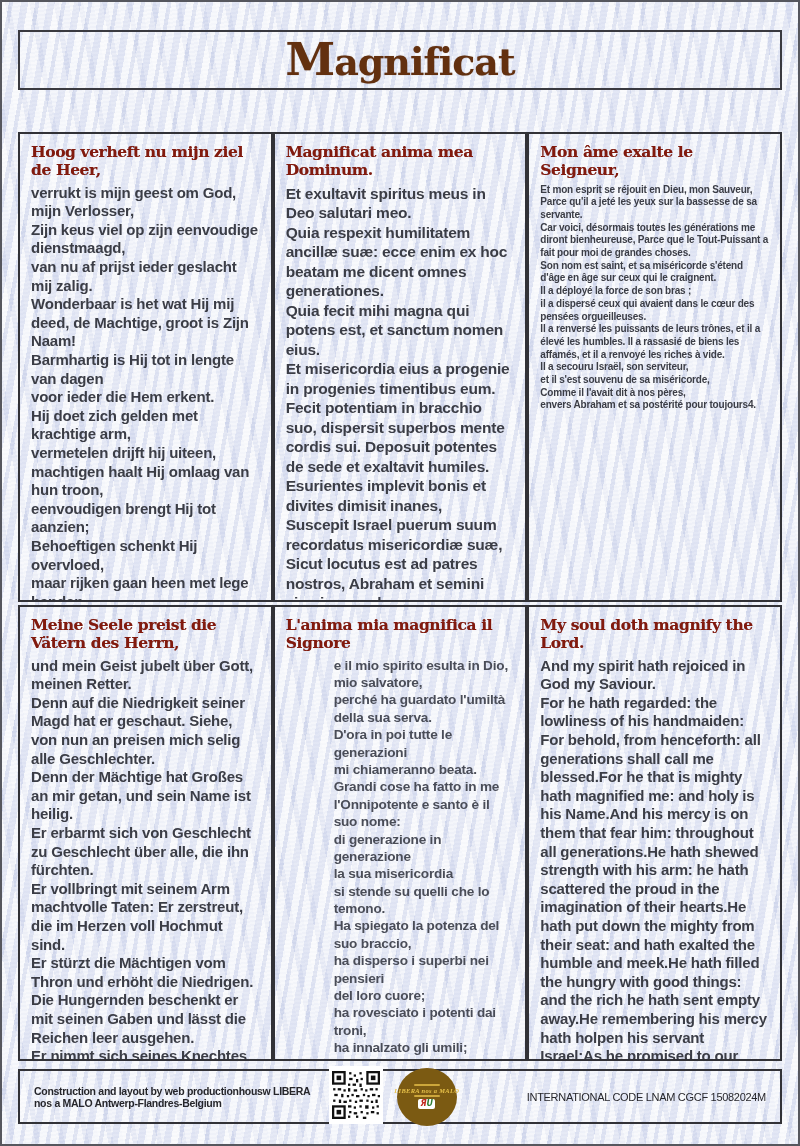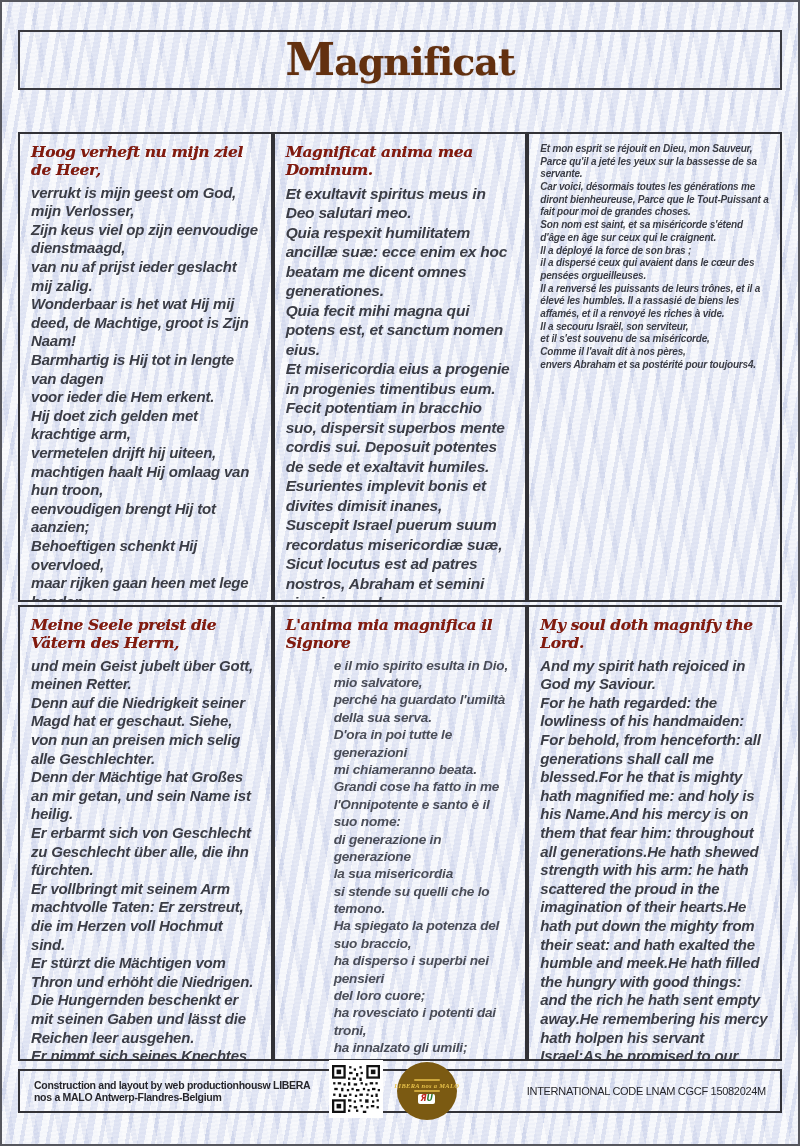--- a/index.html
+++ b/index.html
@@ -43,21 +43,20 @@
     display:grid;
     grid-template-columns:repeat(3,1fr);
     grid-template-rows:470px 456px;
     row-gap:3px;column-gap:0;
   }
   .panel{
     box-sizing:border-box;
     border:2px solid #323237;
     padding:9px 11px 0;
     overflow:hidden;
-    font-style:italic;
   }
   .panel-header{
     font-family:"DejaVu Serif","Liberation Serif",serif;
     font-weight:bold;
     font-size:15.5px;
     line-height:1.15;
     color:#821a0e;
     letter-spacing:-0.4px;
     margin:0 0 5px 0;
     text-shadow:0 0 .5px rgba(90,15,5,.5);
@@ -72,21 +71,21 @@
   }
   .p-latin  .panel-body{font-size:15.5px;line-height:1.26;}
   .p-french .panel-body{font-size:10px;line-height:1.27;}
   .p-italian .panel-body{font-size:13.6px;line-height:1.28;color:#4a4d58;margin-left:48px;}
   .p-english .panel-body{font-size:15px;line-height:1.24;}
 
   
   .footer-bar{
     box-sizing:border-box;
     margin-top:8px;
-    height:44px;
+    height:55px;
     border:2px solid #323237;
     display:flex;align-items:center;
     padding:16px 14px;
     gap:14px;
     overflow:visible;
   }
   .footer-credit{
     width:372px;
     font-size:10.5px;
     font-weight:bold;
@@ -173,20 +172,21 @@
 Quia respexit humilitatem ancillæ suæ: ecce enim ex hoc beatam me dicent omnes generationes.
 Quia fecit mihi magna qui potens est, et sanctum nomen eius.
 Et misericordia eius a progenie in progenies timentibus eum.
 Fecit potentiam in bracchio suo, dispersit superbos mente cordis sui. Deposuit potentes de sede et exaltavit humiles.
 Esurientes implevit bonis et divites dimisit inanes,
 Suscepit Israel puerum suum recordatus misericordiæ suæ,
 Sicut locutus est ad patres nostros, Abraham et semini eius in sæcula.</div>
     </div>
 
     <div class="panel p-french">
+      <div class="panel-header">Mon âme exalte le Seigneur,</div>
       <div class="panel-body">Et mon esprit se réjouit en Dieu, mon Sauveur, Parce qu'il a jeté les yeux sur la bassesse de sa servante.
 Car voici, désormais toutes les générations me diront bienheureuse, Parce que le Tout-Puissant a fait pour moi de grandes choses.
 Son nom est saint, et sa miséricorde s'étend d'âge en âge sur ceux qui le craignent.
 Il a déployé la force de son bras ;
 il a dispersé ceux qui avaient dans le cœur des pensées orgueilleuses.
 Il a renversé les puissants de leurs trônes, et il a élevé les humbles. Il a rassasié de biens les affamés, et il a renvoyé les riches à vide.
 Il a secouru Israël, son serviteur,
 et il s'est souvenu de sa miséricorde,
 Comme il l'avait dit à nos pères,
 envers Abraham et sa postérité pour toujours4.</div>

